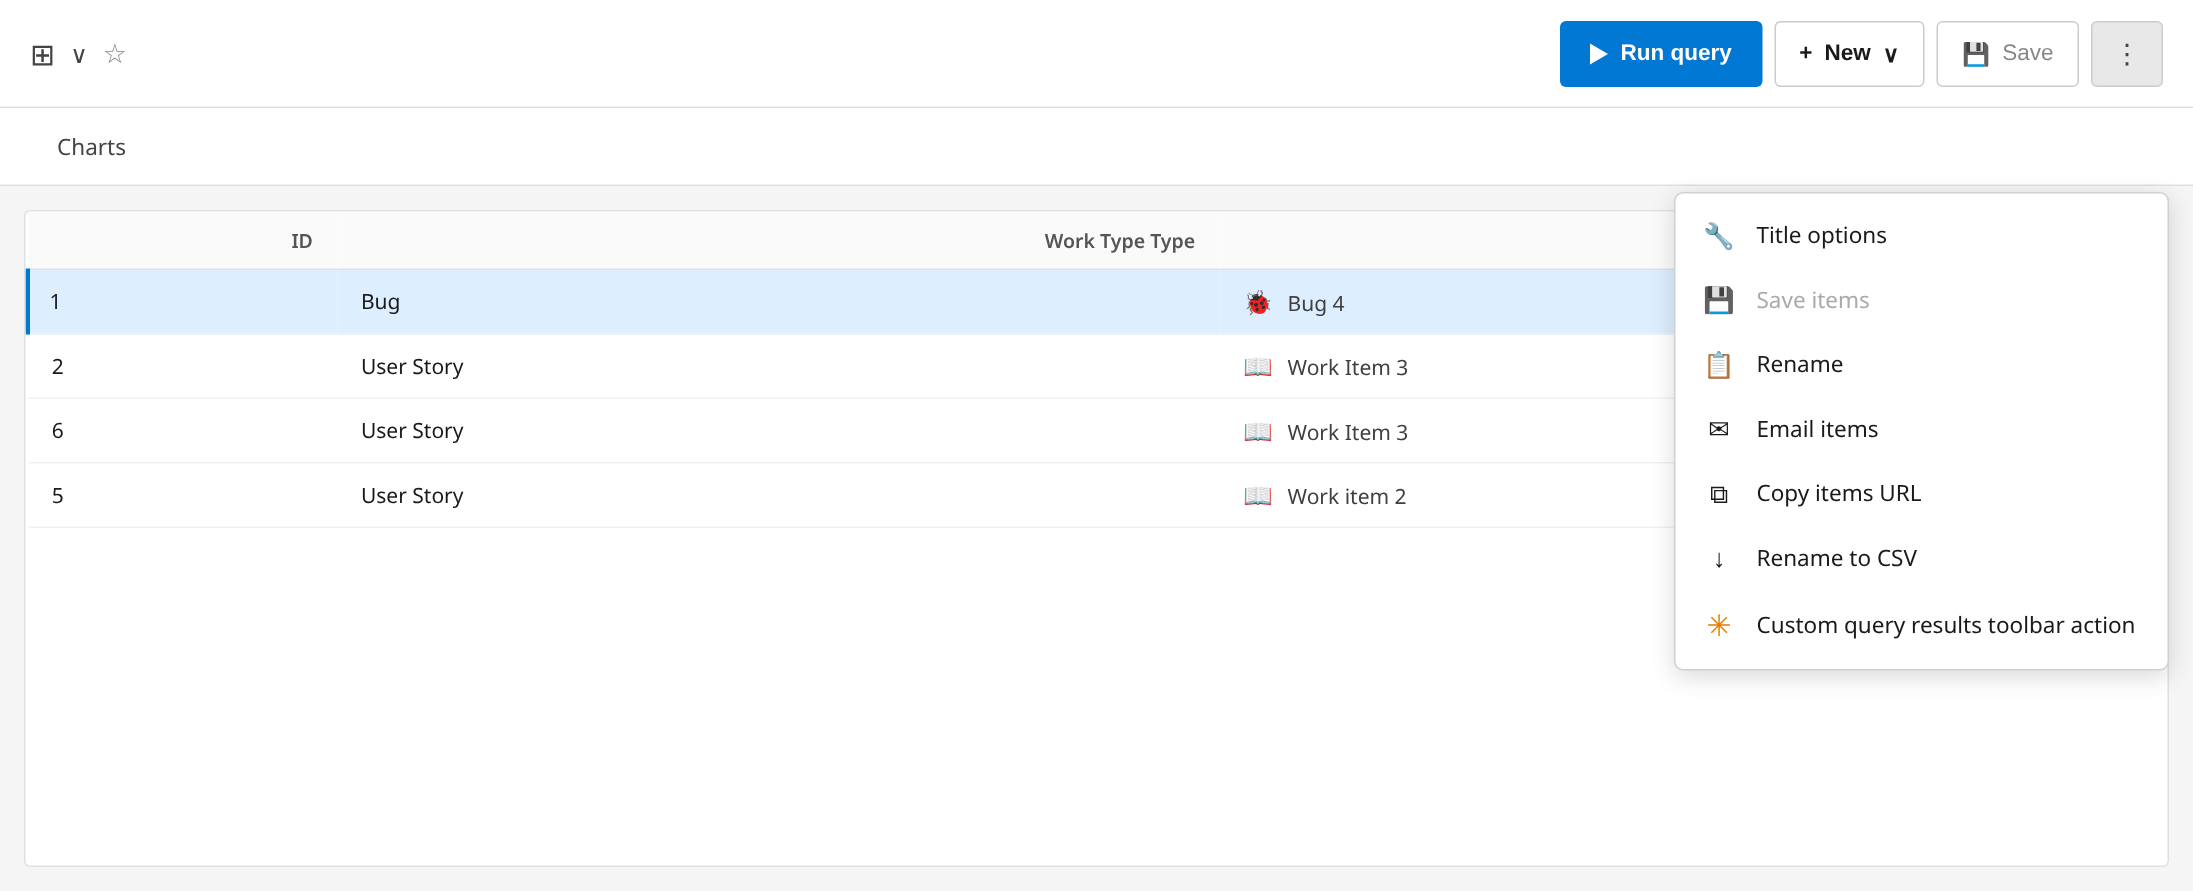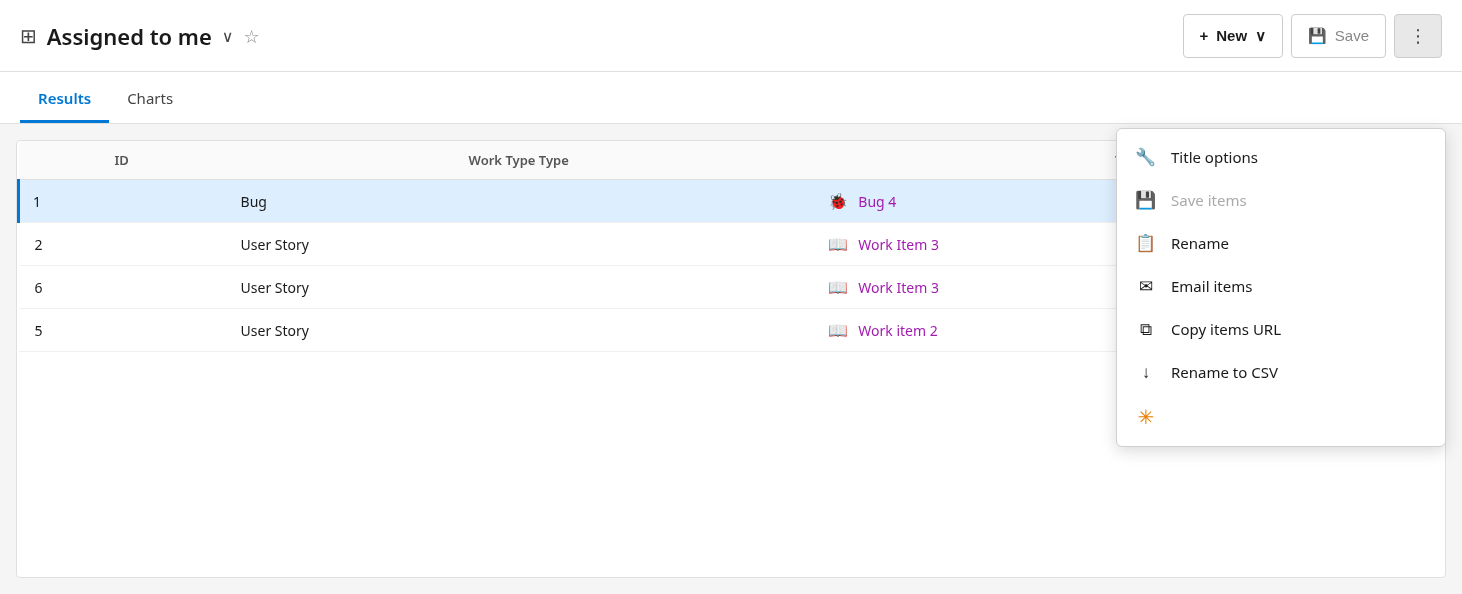--- a/index.html
+++ b/index.html
@@ -159,41 +159,41 @@
       width: 100%;
       border-collapse: collapse;
       font-size: 14px;
     }
     thead tr {
       background: #fafafa;
       border-bottom: 1px solid #e0e0e0;
     }
     thead th {
       padding: 10px 16px;
-      text-align: center;
+      text-align: right;
       color: #555;
       font-weight: 600;
       font-size: 13px;
     }
     tbody tr {
       border-bottom: 1px solid #f0f0f0;
     }
     tbody tr.selected {
       background: #ddeeff;
       border-left: 3px solid #0078d4;
     }
     tbody tr.selected td:first-child {
       padding-left: 13px;
     }
     tbody td {
       padding: 10px 16px;
       color: #1a1a1a;
       font-size: 14px;
     }
-    .link-blue { color: #a21caf; cursor: pointer; }
+    .link-blue { color: #404040; cursor: pointer; }
     .bug-icon { color: #cc3333; font-size: 16px; margin-right: 6px; }
     .book-icon { color: #1a8fa0; font-size: 16px; margin-right: 6px; }
 
     
     .dropdown-menu {
       position: absolute;
       top: 4px;
       right: 16px;
       width: 330px;
       background: #fff;
@@ -226,42 +226,44 @@
     .menu-label {
       font-size: 15px;
     }
   </style>
 </head>
 <body>
 
 <div class="header">
   <div class="header-left">
     <span class="table-icon">⊞</span>
-    <span class="query-title">Assigned to me</span>
     <span class="chevron-down">∨</span>
     <span class="star-icon">☆</span>
   </div>
   <div class="header-actions">
+    <button class="btn-run">
+      <span class="play-icon"></span>
+      <span>Run query</span>
+    </button>
     <button class="btn-new">
       <span>+</span>
       <span>New</span>
       <span>∨</span>
     </button>
     <button class="btn-save">
       <span>💾</span>
       <span>Save</span>
     </button>
     <button class="btn-more">
       <span>⋮</span>
     </button>
   </div>
 </div>
 
 <div class="tabs-bar">
-  <div class="tab active">Results</div>
   <div class="tab">Charts</div>
 </div>
 
 <div class="main">
 
   <div class="table-container">
     <table>
       <thead>
         <tr>
           <th>ID</th>
@@ -326,15 +328,16 @@
     <div class="menu-item">
       <span class="menu-icon">⧉</span>
       <span class="menu-label">Copy items URL</span>
     </div>
     <div class="menu-item">
       <span class="menu-icon">↓</span>
       <span class="menu-label">Rename to CSV</span>
     </div>
     <div class="menu-item">
       <span class="menu-icon orange">✳</span>
+      <span class="menu-label">Custom query results toolbar action</span>
     </div>
   </div>
 </div>
 
 </body></html>

